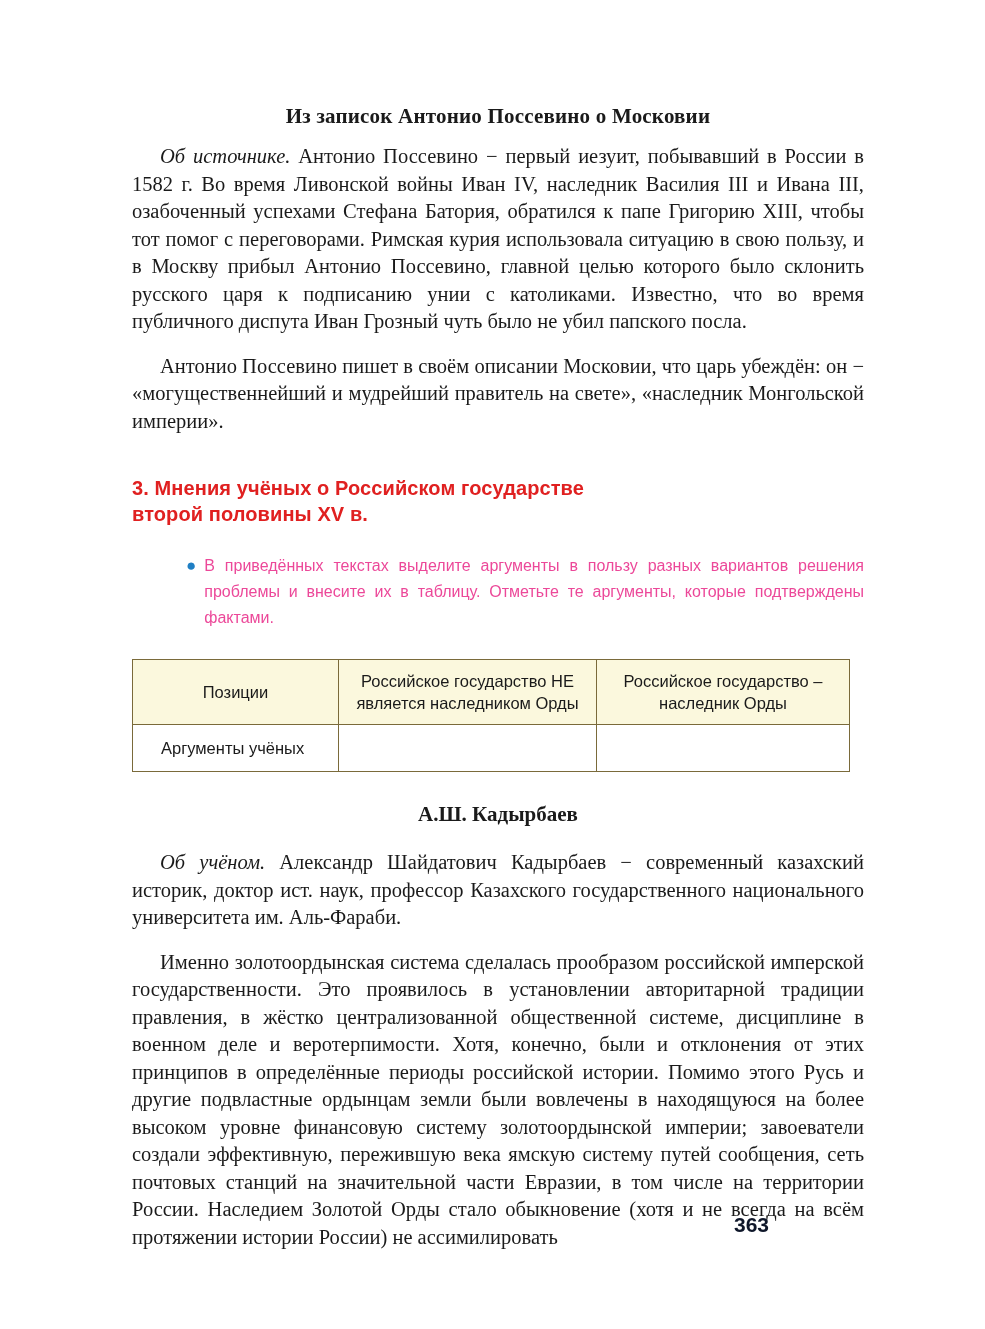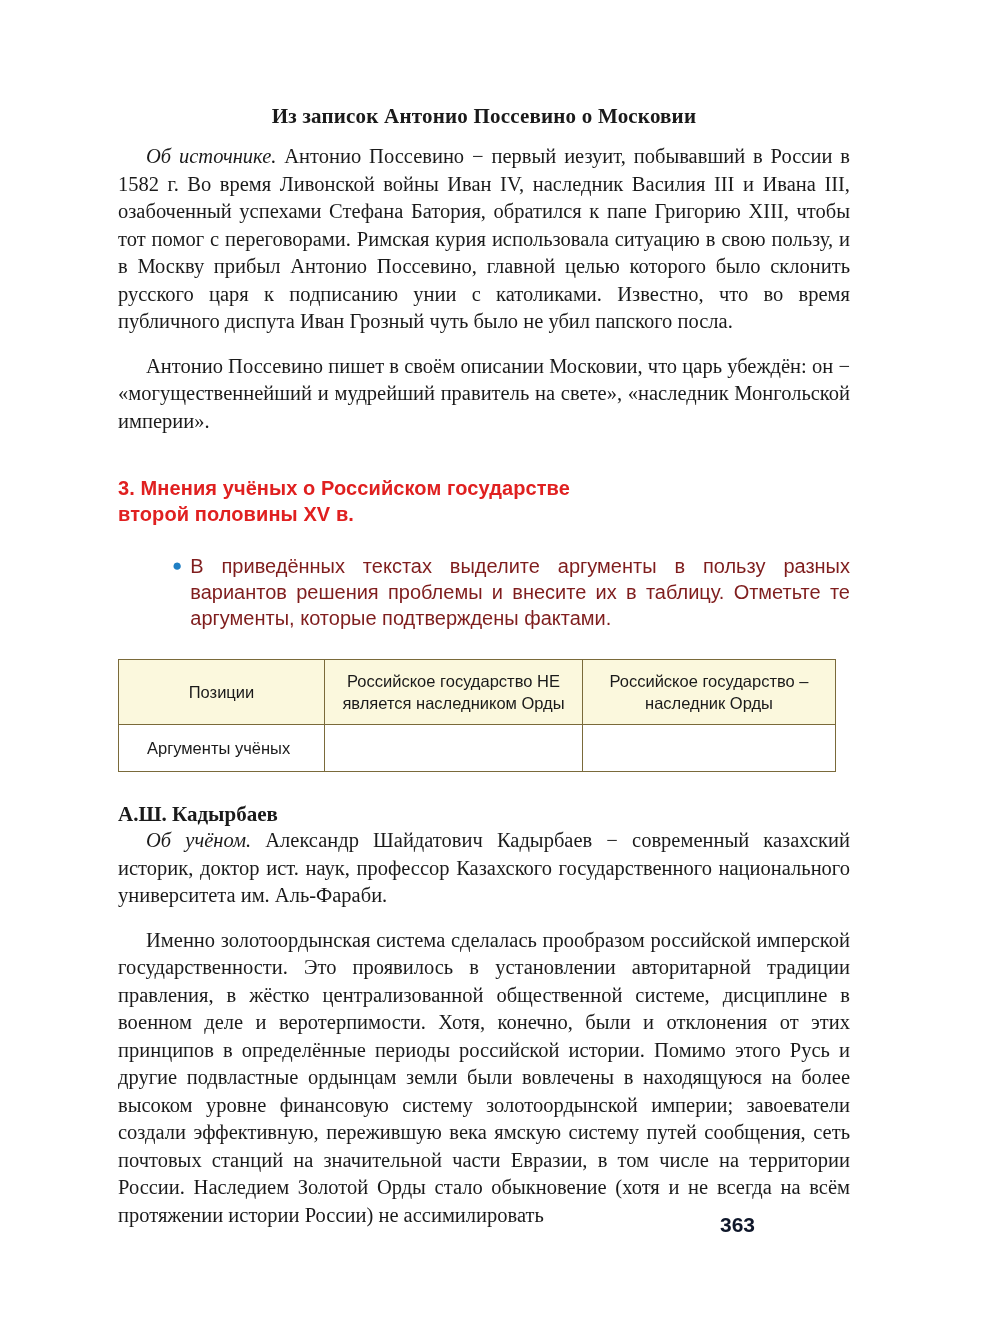--- a/index.html
+++ b/index.html
@@ -10,46 +10,46 @@
   body {
     width: 985px;
     height: 1329px;
     position: relative;
     font-family: "Liberation Serif", serif;
     color: #1a1a1a;
     overflow: hidden;
   }
   .page {
     position: absolute;
-    left: 0; top: 0;
+    left: 14px; top: 0;
     width: 888px;
     height: 1329px;
   }
   .content {
     position: absolute;
     left: 118px;
     top: 104px;
     width: 732px;
   }
 
   
   .doc-title {
     text-align: center;
     font-family: "Liberation Serif", serif;
     font-weight: bold;
     font-size: 21px;
     letter-spacing: 0.2px;
     margin: 0 0 14px 0;
   }
   .sub-title {
-    text-align: left;
+    text-align: center;
     font-family: "Liberation Serif", serif;
     font-weight: bold;
     font-size: 21px;
-    margin: 30px 0 0 0;
+    margin: 30px 0 22px 0;
   }
 
   
   p.body {
     font-size: 20.5px;
     line-height: 27.5px;
     text-align: justify;
     margin: 0 0 4px 0;
     text-indent: 28px;
     hyphens: manual;
@@ -87,24 +87,24 @@
   }
   .task-bullet {
     color: #1f7fc4;
     font-size: 17px;
     line-height: 26px;
     margin-right: 8px;
     flex: 0 0 auto;
   }
   .task-text {
     font-family: "Liberation Sans", sans-serif;
-    font-size: 20px;
+    font-size: 16px;
     line-height: 26px;
     text-align: justify;
-    color: #7f1d1d;
+    color: #ec4899;
   }
 
   
   table.arg-table {
     border-collapse: collapse;
     margin: 28px 0 12px 0;
     width: 717px;
     table-layout: fixed;
   }
   table.arg-table th,

